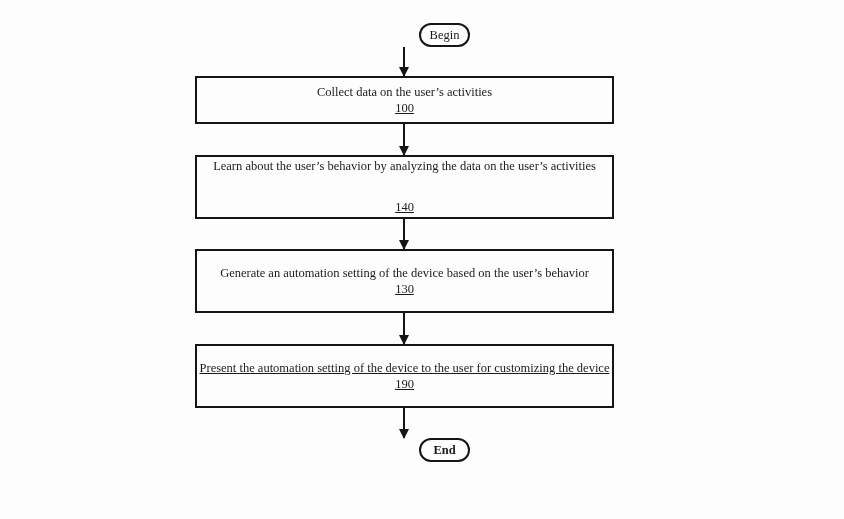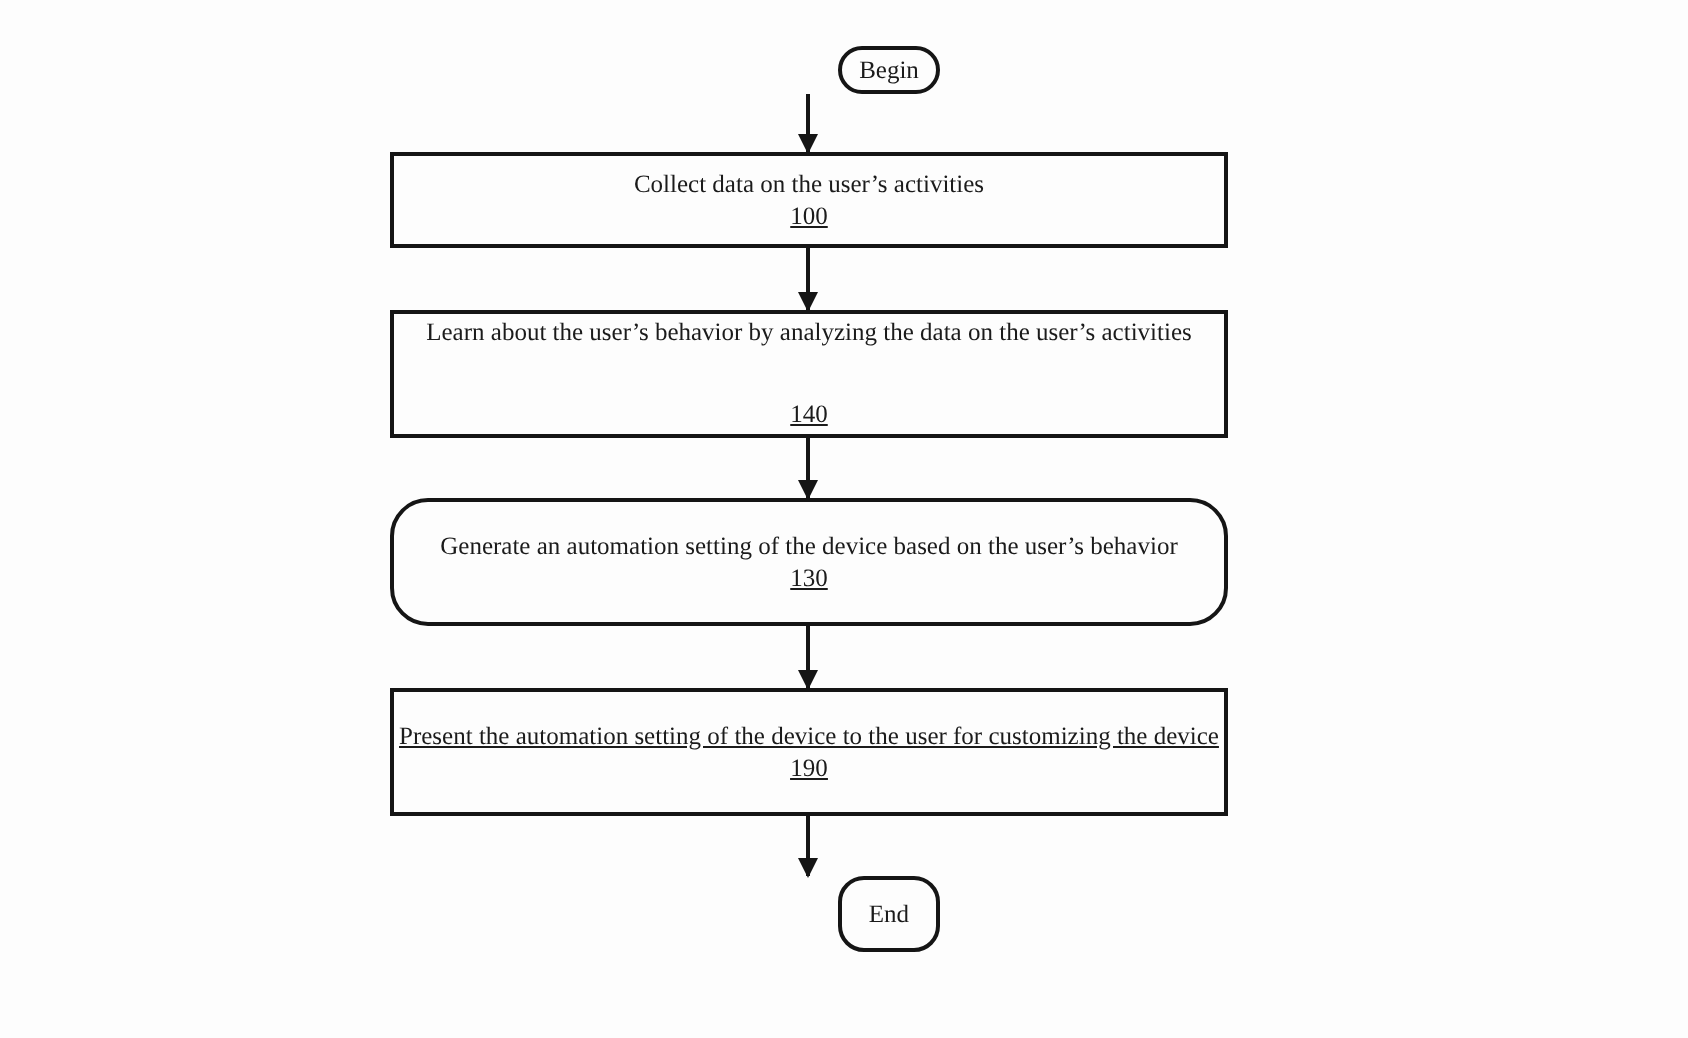--- a/index.html
+++ b/index.html
@@ -22,21 +22,21 @@
     border-radius: 13px;
     background: #fdfdfd;
     display: flex;
     align-items: center;
     justify-content: center;
     font-size: 12.5px;
     box-sizing: border-box;
     margin-left: 40px;
   }
   .terminal.begin { left: 379px; top: 23px;  width: 51px; height: 24px; }
-  .terminal.end   { left: 379px; top: 438px; width: 51px; height: 38px; }
+  .terminal.end   { left: 379px; top: 438px; width: 51px; height: 24px; font-weight: bold; }
   .flow-box {
     position: absolute;
     left: 195px;
     width: 419px;
     border: 2px solid #151515;
     background: #fdfdfd;
     box-sizing: border-box;
     display: flex;
     flex-direction: column;
     align-items: center;
@@ -46,21 +46,21 @@
     line-height: 15px;
     padding: 2px 2px;
   }
   .flow-box .box-text { width: 100%; }
   .flow-box .ref {
     margin-top: 1px;
     text-decoration: underline;
   }
   .box-110 { top: 76px;  height: 48px; }
   .box-120 { top: 155px; height: 64px; gap: 25px; }
-  .box-130 { top: 249px; height: 64px; border-radius: 19px; }
+  .box-130 { top: 249px; height: 64px; }
   .box-140 { top: 344px; height: 64px; text-decoration: underline; }
   .arrow {
     position: absolute;
     left: 403px;
     width: 2px;
     background: #151515;
   }
   .arrow .head {
     position: absolute;
     bottom: -1px;

